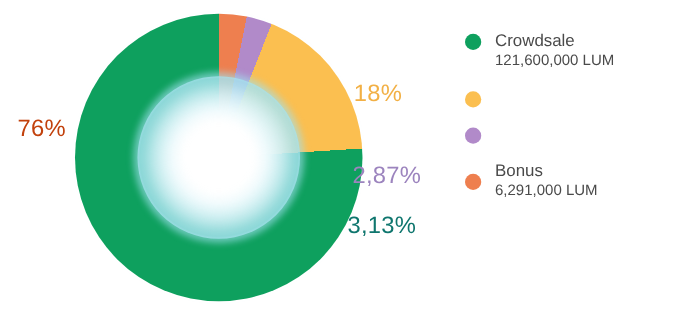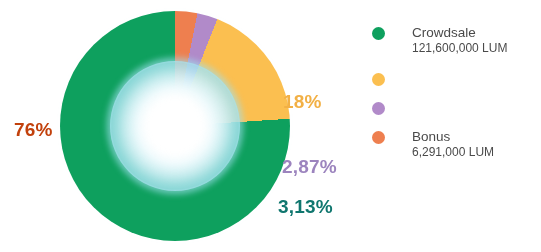--- a/index.html
+++ b/index.html
@@ -91,44 +91,42 @@
                  #ffffff 0%,
                  #ffffff 55%,
                  rgba(176,229,240,0.60) 97%,
                  rgba(176,229,240,0.80) 100%);
   }
 
   
   .pct {
     position: absolute;
     font-size: 19px;
-    font-weight: bold;
+    font-weight: normal;
     letter-spacing: 0.2px;
     white-space: nowrap;
-    margin-top: 26px;
   }
   #pct-crowdsale { left: 14px;  top: 93px;  }
   #pct-team      { left: 283px; top: 65px;  }
   #pct-fundation { left: 282px; top: 130px; }
   #pct-bonus     { left: 278px; top: 170px; }
 
   
   #legend {
     position: absolute;
     left: 372px;
     top: 24px;
     width: 165px;
   }
   .legend-item {
     display: flex;
     align-items: flex-start;
     margin-bottom: 13px;
-    gap: 16px;
   }
-  .legend-item:last-child { margin-bottom: 0; }
+  .legend-item:last-child { margin-bottom: 0; align-items: center; }
   .swatch {
     width: 13px;
     height: 13px;
     border-radius: 50%;
     flex: 0 0 13px;
     margin-top: 3px;
     margin-right: 11px;
   }
   .legend-text {
     line-height: 1.28;

